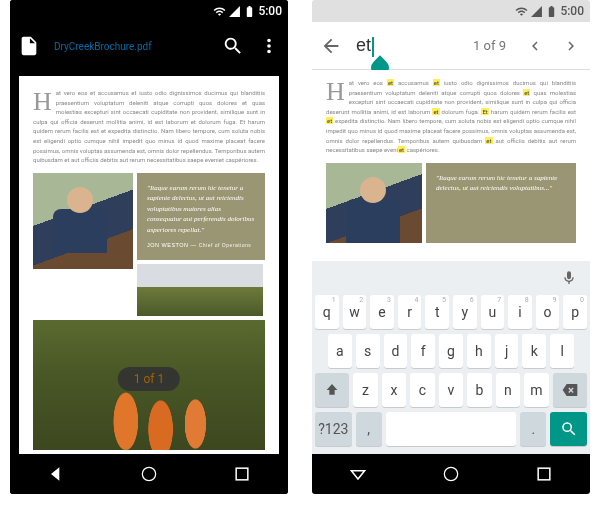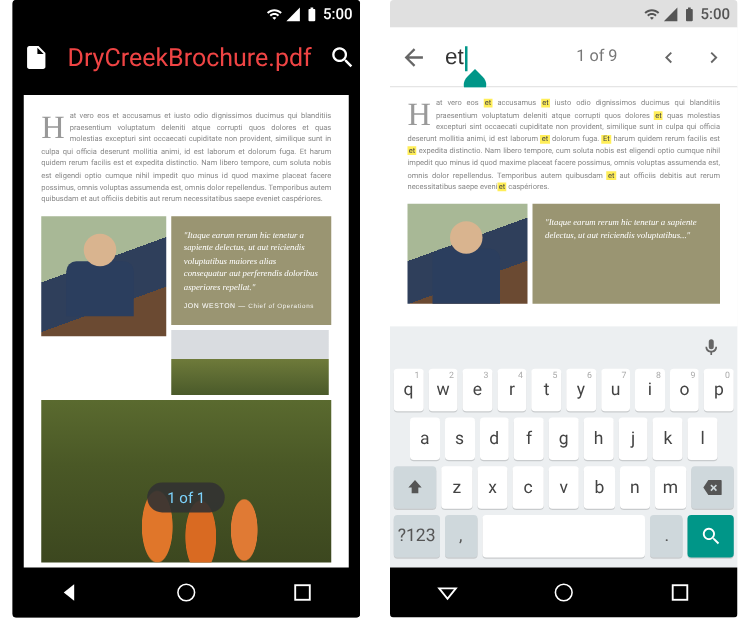--- a/index.html
+++ b/index.html
@@ -45,21 +45,21 @@
     height: 48px;
     display: flex;
     align-items: center;
     padding: 0 8px;
     gap: 14px;
   }
   .appbar.dark { background: #000; color: #fff; }
   .appbar.light { background: #fff; color: #555; border-bottom: 1px solid #ddd; }
   .appbar .icon { width: 22px; height: 22px; display: flex; align-items: center; justify-content: center; }
   .appbar .icon svg { width: 22px; height: 22px; display: block; }
-  .appbar .title { flex: 1; font-size: 20px; font-weight: 400; color: #ef4444; }
+  .appbar .title { flex: 1; font-size: 10px; font-weight: 400; color: #0369a1; }
   .appbar .searchfield {
     flex: 1;
     position: relative;
   }
   .appbar .searchfield input {
     border: none;
     outline: none;
     font-size: 18px;
     width: 100%;
     background: transparent;
@@ -75,21 +75,21 @@
     border-radius: 50% 50% 50% 50%;
     transform: rotate(45deg);
     border-top-left-radius: 0;
   }
   .caret {
     position:absolute; left:16px; top:2px; width:2px; height:20px; background:#009688;
   }
   .appbar .counter {
     font-size: 13px;
     color: #777;
-    margin-right: 16px;
+    margin-right: 4px;
   }
   .chevbtn {
     width: 22px; height: 22px; display:flex; align-items:center; justify-content:center;
   }
   .chevbtn svg { width:18px; height:18px; fill:#666; }
 
   
   .viewport {
     flex: 1;
     background: #000;
@@ -157,25 +157,25 @@
     width: 232px; height: 130px;
     background:
       radial-gradient(ellipse 30px 70px at 40% 78%, #e0762a 0%, #e0762a 40%, transparent 42%),
       radial-gradient(ellipse 30px 70px at 55% 84%, #d96a22 0%, #d96a22 40%, transparent 42%),
       radial-gradient(ellipse 26px 60px at 70% 80%, #e07a34 0%, #e07a34 40%, transparent 42%),
       linear-gradient(#5a6a2f 0%, #4a5826 40%, #3c471f 100%);
   }
 
   .page-pill {
     position: absolute;
-    bottom: 44px;
+    bottom: 63px;
     left: 50%;
     transform: translateX(-50%);
     background: rgba(50,50,50,0.9);
-    color: #7dd3fc;
+    color: #a16207;
     font-size: 12px;
     padding: 5px 16px;
     border-radius: 14px;
   }
 
   
   .keyboard {
     background: #eceff1;
     padding: 4px 3px 3px 3px;
   }

